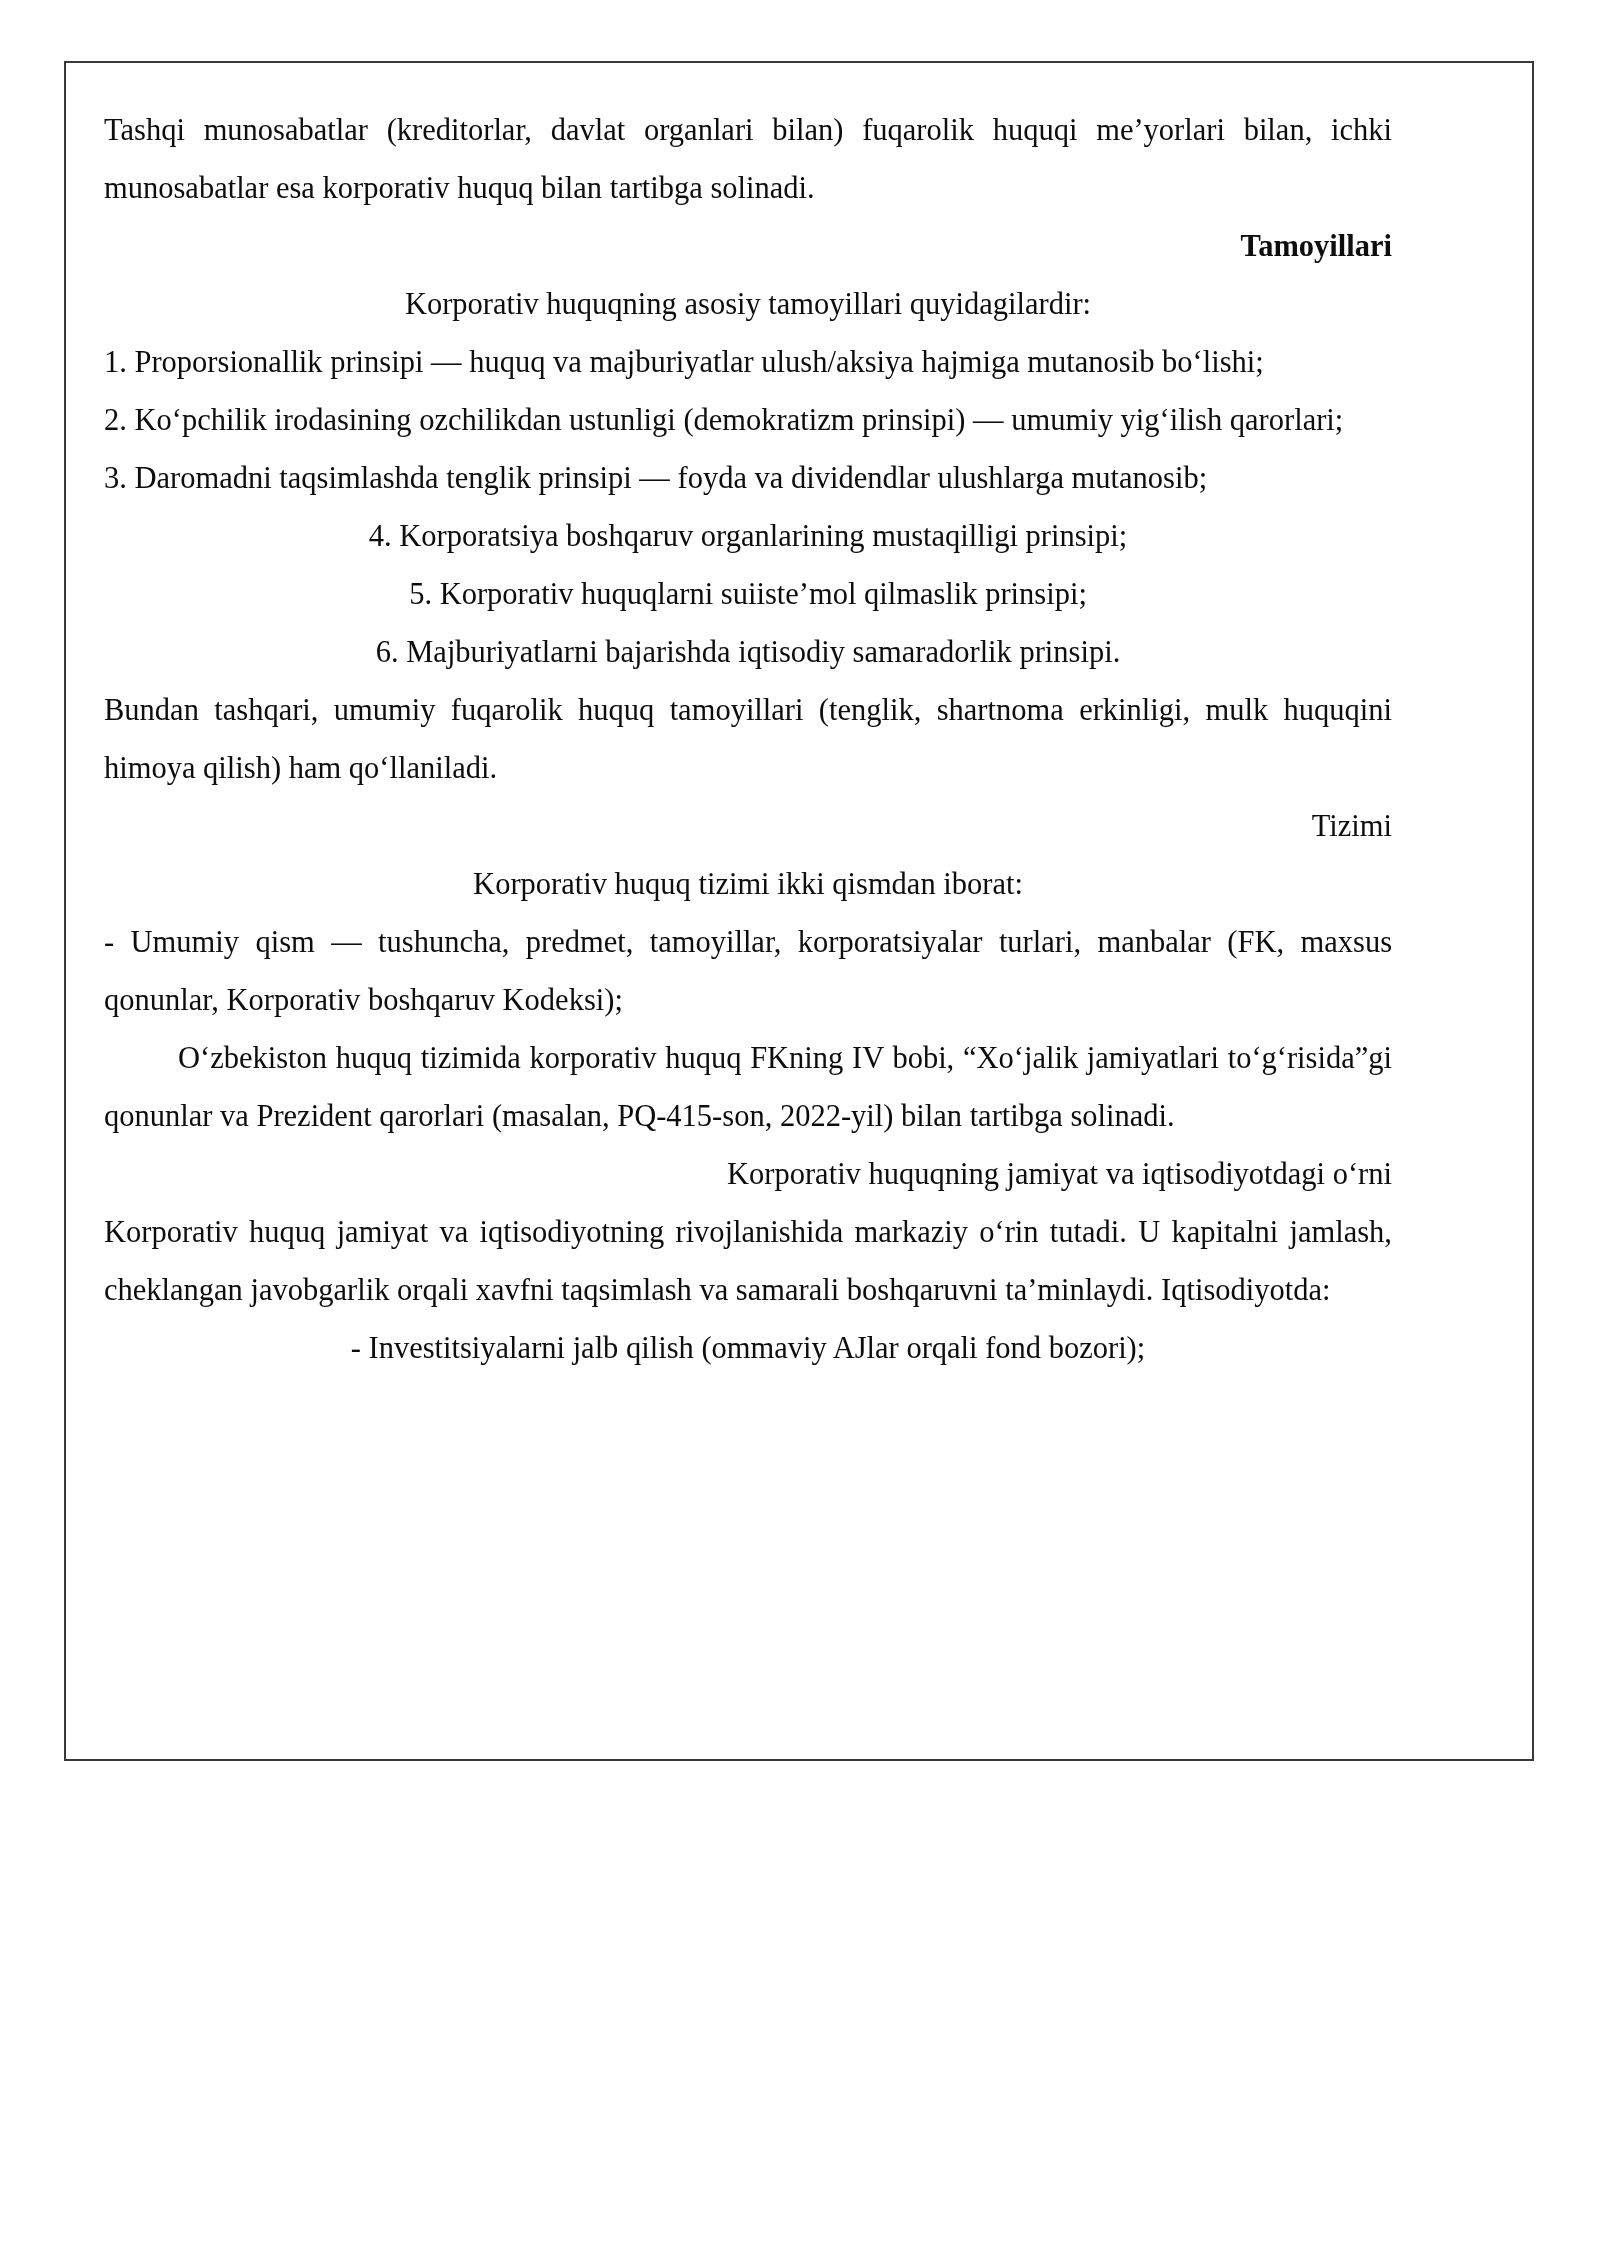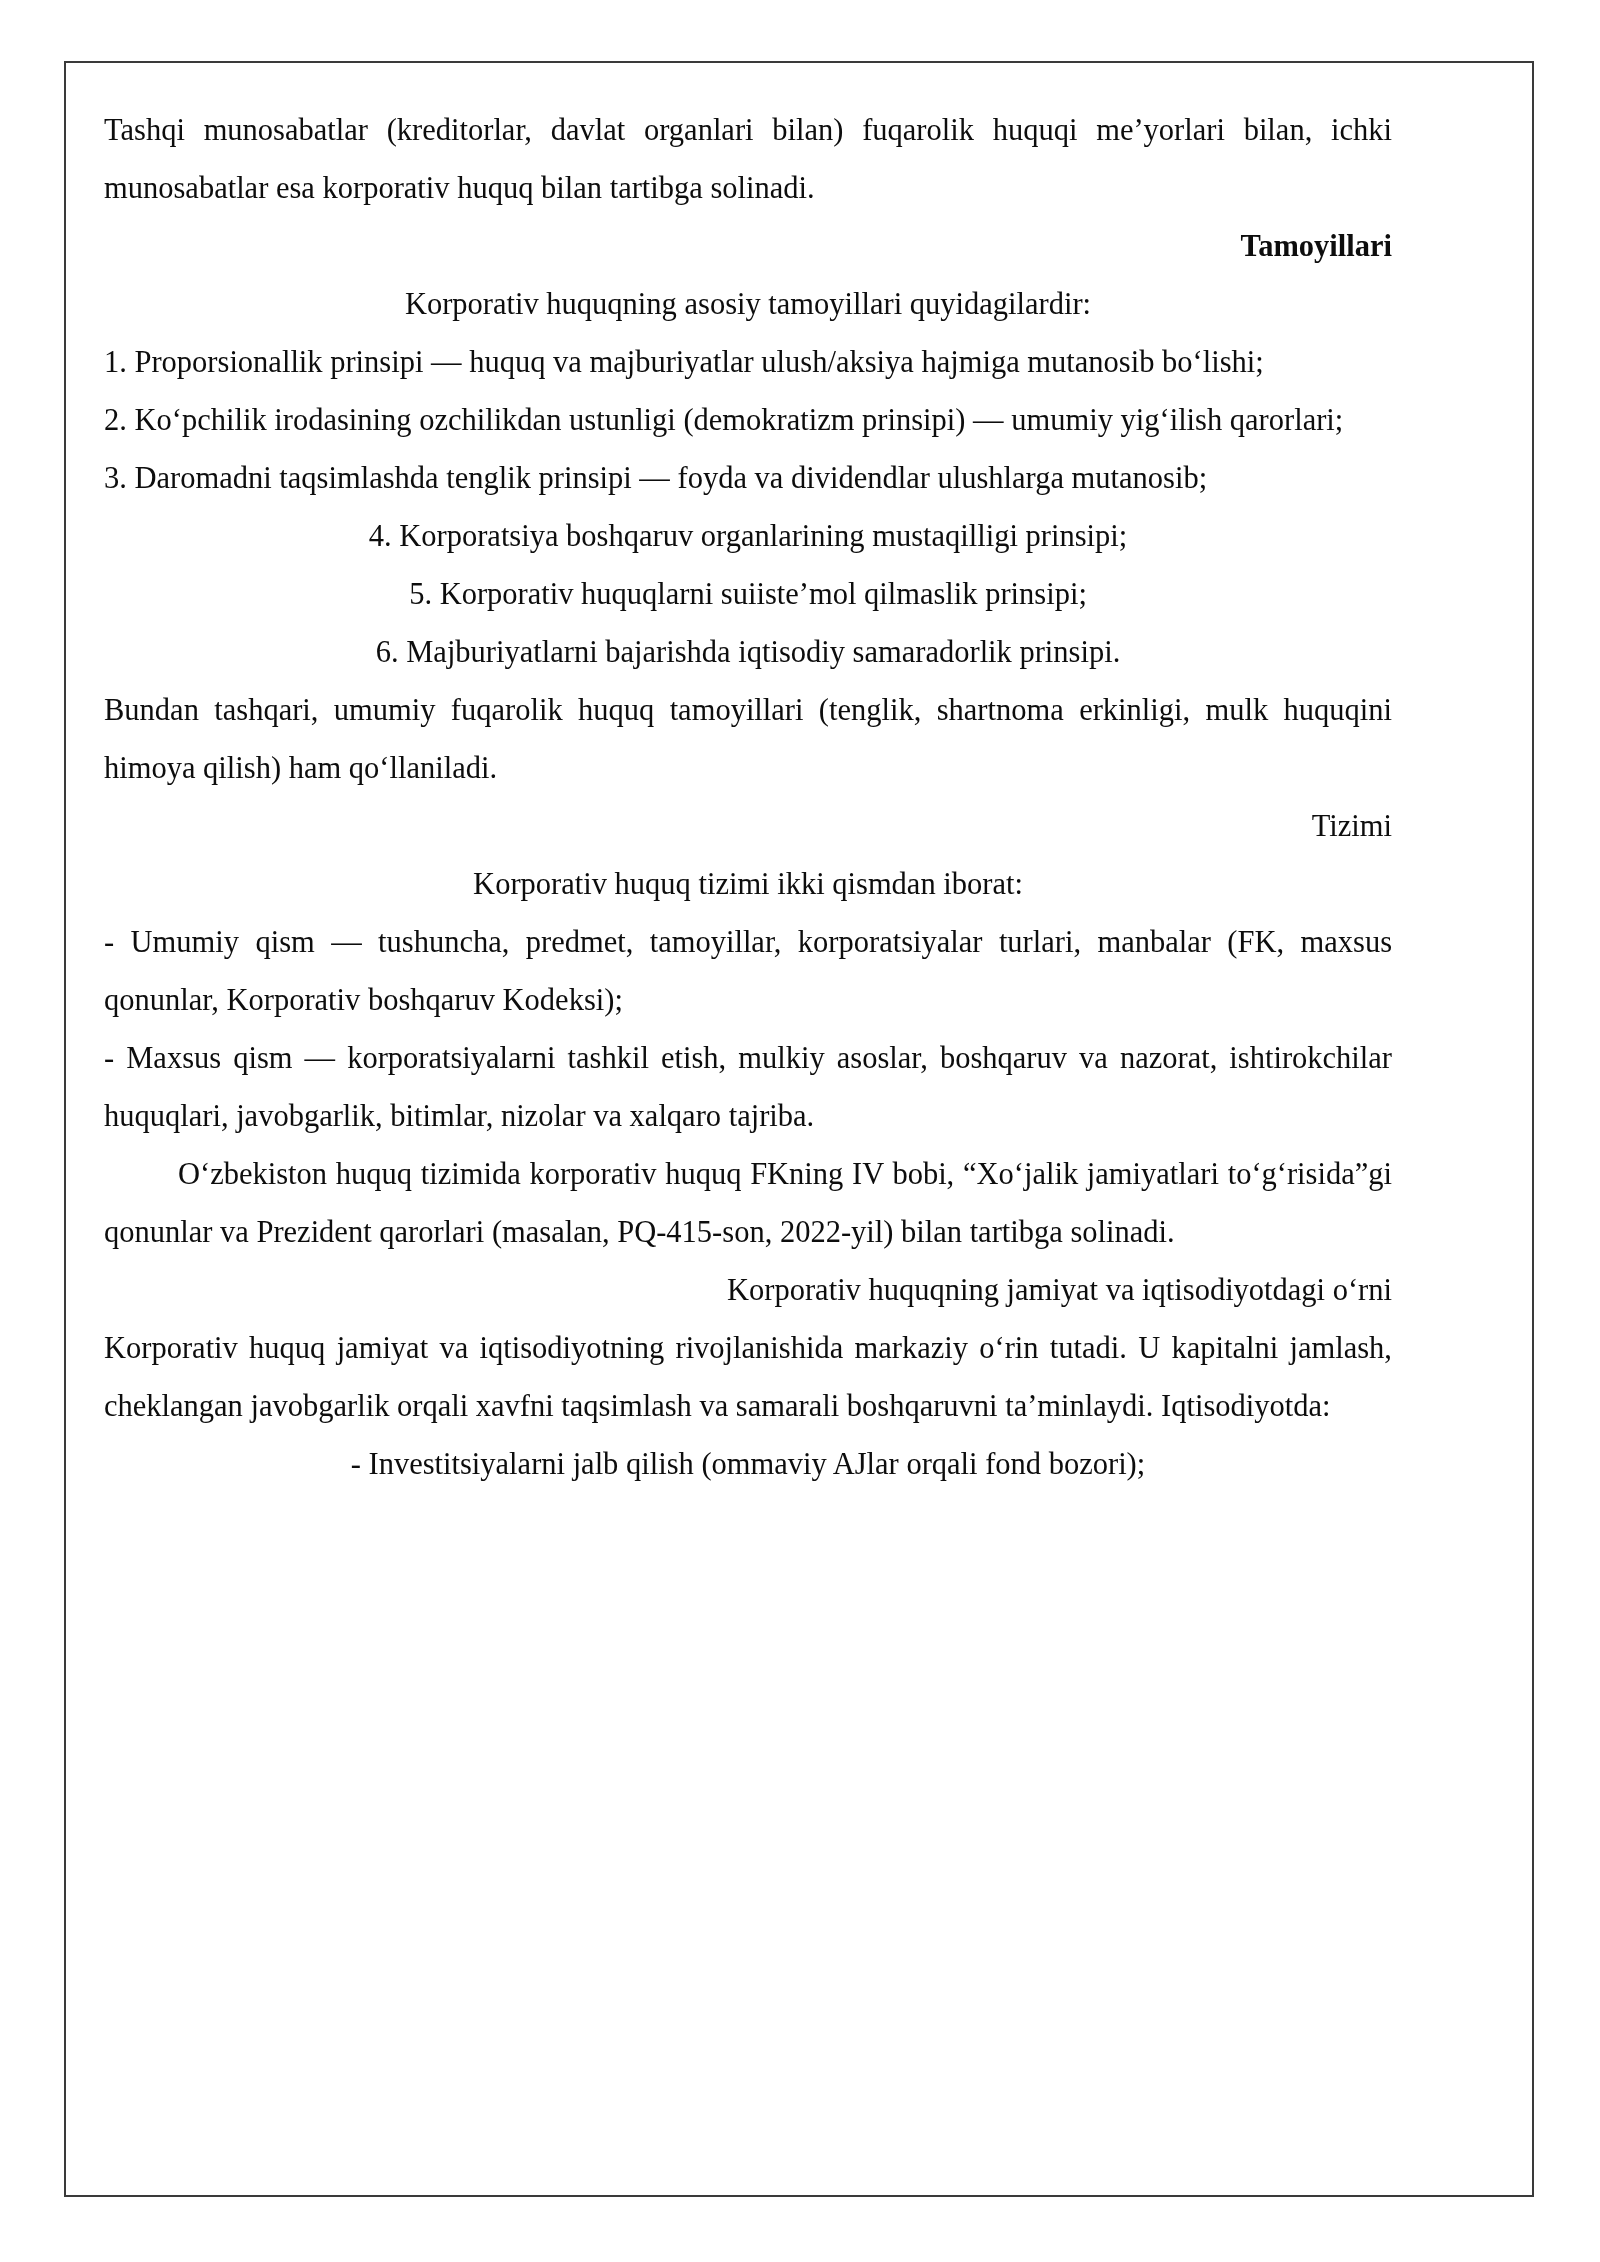--- a/index.html
+++ b/index.html
@@ -12,21 +12,21 @@
     height: 2262px;
     font-family: "Liberation Serif", "DejaVu Serif", serif;
     color: #000000;
     overflow: hidden;
   }
   .page {
     position: absolute;
     left: 64px;
     top: 61px;
     width: 1470px;
-    height: 2136px;
+    height: 1700px;
     border: 2px solid #3a3a3a;
     box-sizing: border-box;
     background: #ffffff;
   }
   .content {
     position: absolute;
     left: 38px;
     top: 38px;
     width: 1288px;
     font-size: 30.5px;
@@ -85,21 +85,20 @@
     <p class="left">6. Majburiyatlarni bajarishda iqtisodiy samaradorlik prinsipi.</p>
 
     <p class="para">Bundan tashqari, umumiy fuqarolik huquq tamoyillari (tenglik, shartnoma erkinligi, mulk huquqini himoya qilish) ham qo‘llaniladi.</p>
 
     <p class="heading-plain">Tizimi</p>
 
     <p class="left">Korporativ huquq tizimi ikki qismdan iborat:</p>
 
     <p class="para">- Umumiy qism — tushuncha, predmet, tamoyillar, korporatsiyalar turlari, manbalar (FK, maxsus qonunlar, Korporativ boshqaruv Kodeksi);</p>
 
-    <p class="para">- Maxsus qism — korporatsiyalarni tashkil etish, mulkiy asoslar, boshqaruv va nazorat, ishtirokchilar huquqlari, javobgarlik, bitimlar, nizolar va xalqaro tajriba.</p>
 
     <p class="para indented">O‘zbekiston huquq tizimida korporativ huquq FKning IV bobi, “Xo‘jalik jamiyatlari to‘g‘risida”gi qonunlar va Prezident qarorlari (masalan, PQ-415-son, 2022-yil) bilan tartibga solinadi.</p>
 
     <p class="heading-plain">Korporativ huquqning jamiyat va iqtisodiyotdagi o‘rni</p>
 
     <p class="para">Korporativ huquq jamiyat va iqtisodiyotning rivojlanishida markaziy o‘rin tutadi. U kapitalni jamlash, cheklangan javobgarlik orqali xavfni taqsimlash va samarali boshqaruvni ta’minlaydi. Iqtisodiyotda:</p>
 
     <p class="left">- Investitsiyalarni jalb qilish (ommaviy AJlar orqali fond bozori);</p>
 
   </div>

